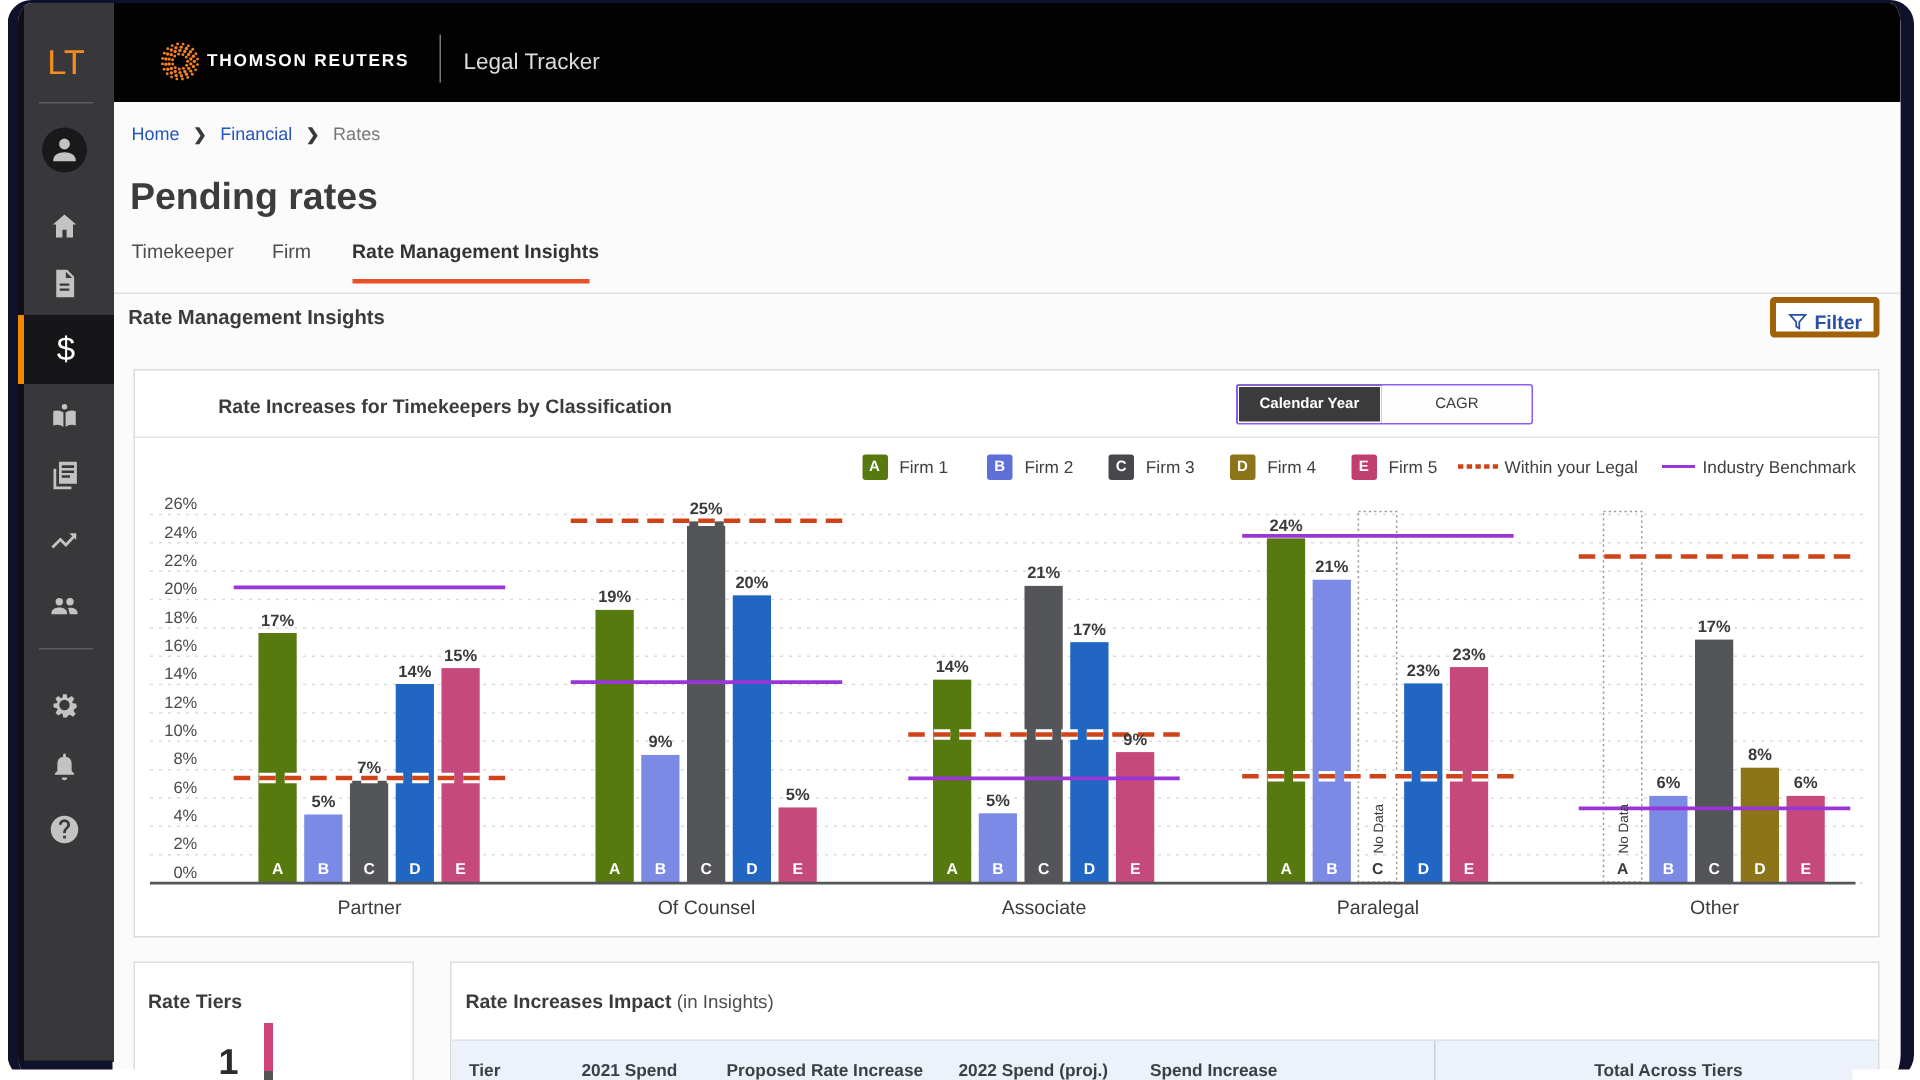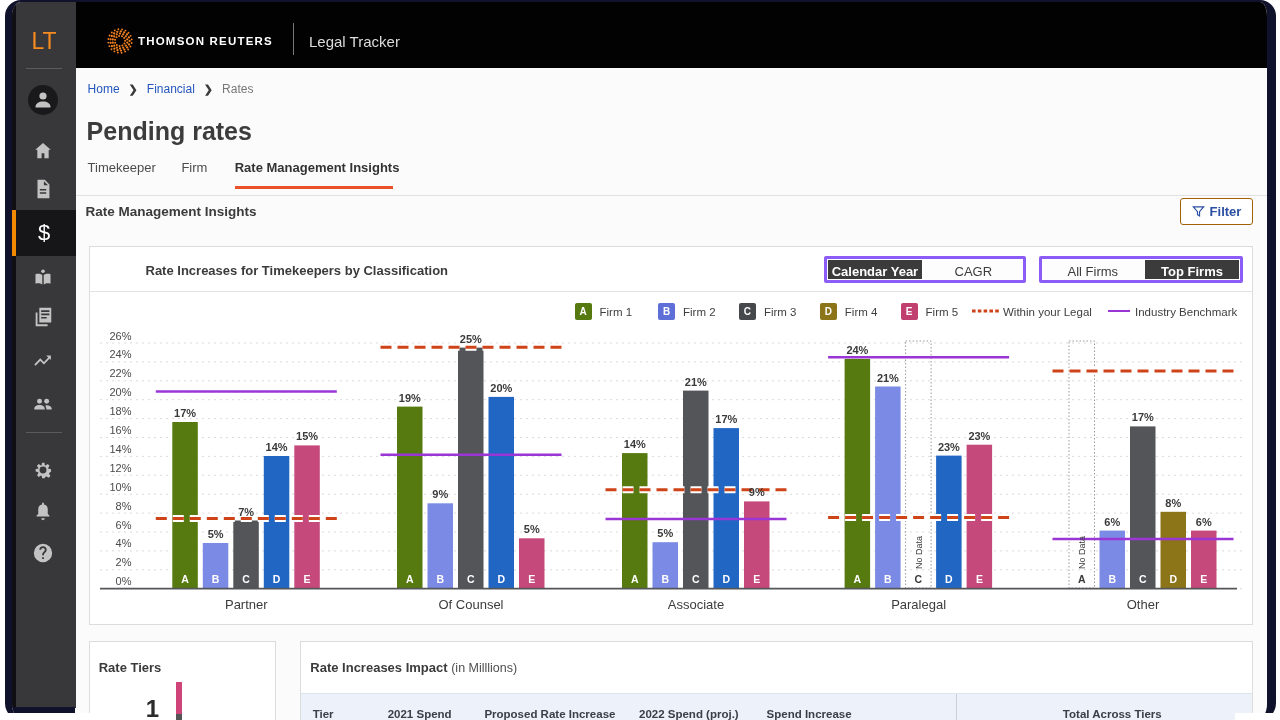--- a/index.html
+++ b/index.html
@@ -25,27 +25,27 @@
   .content { position:absolute; left:64px; top:66px; width:1191px; height:640px; background:#fbfbfb; }
   .crumb { position:absolute; left:75.6px; top:79.5px; font-size:12px; color:#767676; }
   .crumb a { color:#2456bd; font-weight:normal; text-decoration:none; }
   .chev { color:#3a3a3a; font-weight:bold; font-size:11px; margin:0 9px; }
   .h1 { position:absolute; left:74.6px; top:115px; font-size:25px; font-weight:bold; color:#3c3c3c; }
   .tab { position:absolute; top:158px; font-size:13px; color:#4c4c4c; }
   .tab.on { font-weight:bold; color:#333; }
   .tabunderline { position:absolute; left:222.7px; top:183.5px; width:158px; height:3px; background:#ea5128; }
   .tabline { position:absolute; left:0px; top:193.3px; width:1191px; height:1px; background:#e1e1e1; }
   .secthead { position:absolute; left:73.5px; top:201.5px; font-size:13.5px; font-weight:bold; color:#3b3b3b; }
-  .filterbtn { position:absolute; left:1168px; top:196px; width:73px; height:27px; background:#fff; border:1px solid #a16207; border-radius:3px; color:#2b4fa2; font-size:13px; font-weight:bold; text-align:center; line-height:25px; }
+  .filterbtn { position:absolute; left:1168px; top:196px; width:73px; height:27px; background:#fff; border:4px solid #a16207; border-radius:3px; color:#2b4fa2; font-size:13px; font-weight:bold; text-align:center; line-height:25px; }
   
   .card { position:absolute; background:#fff; border:1px solid #dcdcdc; }
   .chartcard { left:77px; top:244px; width:1164px; height:379px; }
   .ctitle { position:absolute; left:9.5px; top:16px; font-size:13px; font-weight:bold; color:#3b3b3b;padding-left:46px; }
   .cdiv { position:absolute; left:0; top:44px; width:1162px; height:1px; background:#e3e3e3; }
-  .toggle { position:absolute; top:9px; height:27px; border:3px solid #8b5cf6; background:#fdfdfd; border-radius:2px; display:flex; font-size:13px; }
+  .toggle { position:absolute; top:9px; height:27px; border:1px solid #8b5cf6; background:#fdfdfd; border-radius:2px; display:flex; font-size:10px; }
   .tseg { line-height:25px; color:#3b3b3b; text-align:center; }
   .tseg.on { background:#3b3b3b; color:#fff; font-weight:bold; box-shadow:inset 0 0 0 1px #fff; }
   .tierscard { left:76.7px; top:638.7px; width:187px; height:100px; }
   .impactcard { left:288.3px; top:638.7px; width:953px; height:100px; }
   .bc-title { position:absolute; left:9px; top:18px; font-size:13px; font-weight:bold; color:#3b3b3b; }
   .legend { position:absolute; left:0; top:56px; width:1148px; height:20px; font-size:11.5px; color:#3f3f3f; }
 </style>
 </head>
 <body>
 <div class="frame">
@@ -185,24 +185,20 @@
     <div class="secthead">Rate Management Insights</div>
     <div class="filterbtn"><svg width="13" height="13" viewBox="0 0 24 24" style="vertical-align:-2px;margin-right:5px;">
             <path d="M2.5 3.5h19l-7.6 8.8v8l-3.8-2.4v-5.6L2.5 3.5z" fill="none" stroke="#2b4fa2" stroke-width="2.2"></path>
           </svg>Filter</div>
 
     <div class="card chartcard">
       <div class="ctitle">Rate Increases for Timekeepers by Classification</div>
       <div class="toggle" style="left:733.6px;">
         <div class="tseg on" style="width:96.7px;">Calendar Year</div>
             <div class="tseg" style="width:100px;">CAGR</div>
-      </div>
-      <div class="toggle" style="left:949px;">
-        <div class="tseg" style="width:101.6px;">All Firms</div>
-            <div class="tseg on" style="width:96.8px;">Top Firms</div>
       </div>
       <div class="cdiv"></div>
       <div class="legend" id="legend">
             <div style="position:absolute; left:484.5px; top:0;"><span style="display:inline-block;width:17px;height:17px;background:#567a10;color:#fff;font-size:10px;font-weight:bold;text-align:center;line-height:17px;border-radius:2px;vertical-align:middle;">A</span><span style="margin-left:8px;vertical-align:middle;">Firm 1</span></div>
             <div style="position:absolute; left:568px; top:0;"><span style="display:inline-block;width:17px;height:17px;background:#5e6fd8;color:#fff;font-size:10px;font-weight:bold;text-align:center;line-height:17px;border-radius:2px;vertical-align:middle;">B</span><span style="margin-left:8px;vertical-align:middle;">Firm 2</span></div>
             <div style="position:absolute; left:648.9px; top:0;"><span style="display:inline-block;width:17px;height:17px;background:#47484b;color:#fff;font-size:10px;font-weight:bold;text-align:center;line-height:17px;border-radius:2px;vertical-align:middle;">C</span><span style="margin-left:8px;vertical-align:middle;">Firm 3</span></div>
             <div style="position:absolute; left:729.8px; top:0;"><span style="display:inline-block;width:17px;height:17px;background:#8c7418;color:#fff;font-size:10px;font-weight:bold;text-align:center;line-height:17px;border-radius:2px;vertical-align:middle;">D</span><span style="margin-left:8px;vertical-align:middle;">Firm 4</span></div>
             <div style="position:absolute; left:810.6px; top:0;"><span style="display:inline-block;width:17px;height:17px;background:#c13f6e;color:#fff;font-size:10px;font-weight:bold;text-align:center;line-height:17px;border-radius:2px;vertical-align:middle;">E</span><span style="margin-left:8px;vertical-align:middle;">Firm 5</span></div>
             <svg style="position:absolute; left:882px; top:6px;" width="27" height="4">
               <line x1="0" y1="2" x2="28" y2="2" stroke="#cf4318" stroke-width="3" stroke-dasharray="3.6,2.2"></line>
@@ -339,21 +335,21 @@
           </svg>
     </div>
 
     <div class="card tierscard">
       <div class="bc-title">Rate Tiers</div>
       <div style="position:absolute; left:56px; top:53px; font-size:24px; font-weight:bold; color:#2b2b2b;">1</div>
       <div style="position:absolute; left:86.3px; top:40.3px; width:6.5px; height:32px; background:#cf4579;"></div>
       <div style="position:absolute; left:86.3px; top:72.3px; width:6.5px; height:7px; background:#555;"></div>
     </div>
     <div class="card impactcard">
-      <div class="bc-title">Rate Increases Impact <span style="font-weight:normal; color:#4f4f4f; font-size:12.5px;"> (in Milllions)</span></div>
+      <div class="bc-title">Rate Increases Impact <span style="font-weight:normal; color:#4f4f4f; font-size:12.5px;"> (in Insights)</span></div>
       <div style="position:absolute; left:0; top:51px; width:951px; height:48px; background:#edf1f9; border-top:1px solid #dfe3ec;"></div>
       <div id="tablehead">
             <div style="position:absolute; left:11.4px; top:66px; font-size:11.5px; font-weight:bold; color:#3b4046;">Tier</div>
             <div style="position:absolute; left:86.4px; top:66px; font-size:11.5px; font-weight:bold; color:#3b4046;">2021 Spend</div>
             <div style="position:absolute; left:183.1px; top:66px; font-size:11.5px; font-weight:bold; color:#3b4046;">Proposed Rate Increase</div>
             <div style="position:absolute; left:337.7px; top:66px; font-size:11.5px; font-weight:bold; color:#3b4046;">2022 Spend (proj.)</div>
             <div style="position:absolute; left:465.3px; top:66px; font-size:11.5px; font-weight:bold; color:#3b4046;">Spend Increase</div>
             <div style="position:absolute; left:654.9px; top:52px; width:1px; height:47px; background:#c9cfdb;"></div>
             <div style="position:absolute; left:731px; top:66px; width:160px; text-align:center; font-size:11.5px; font-weight:bold; color:#3b4046;">Total Across Tiers</div>
           </div>

